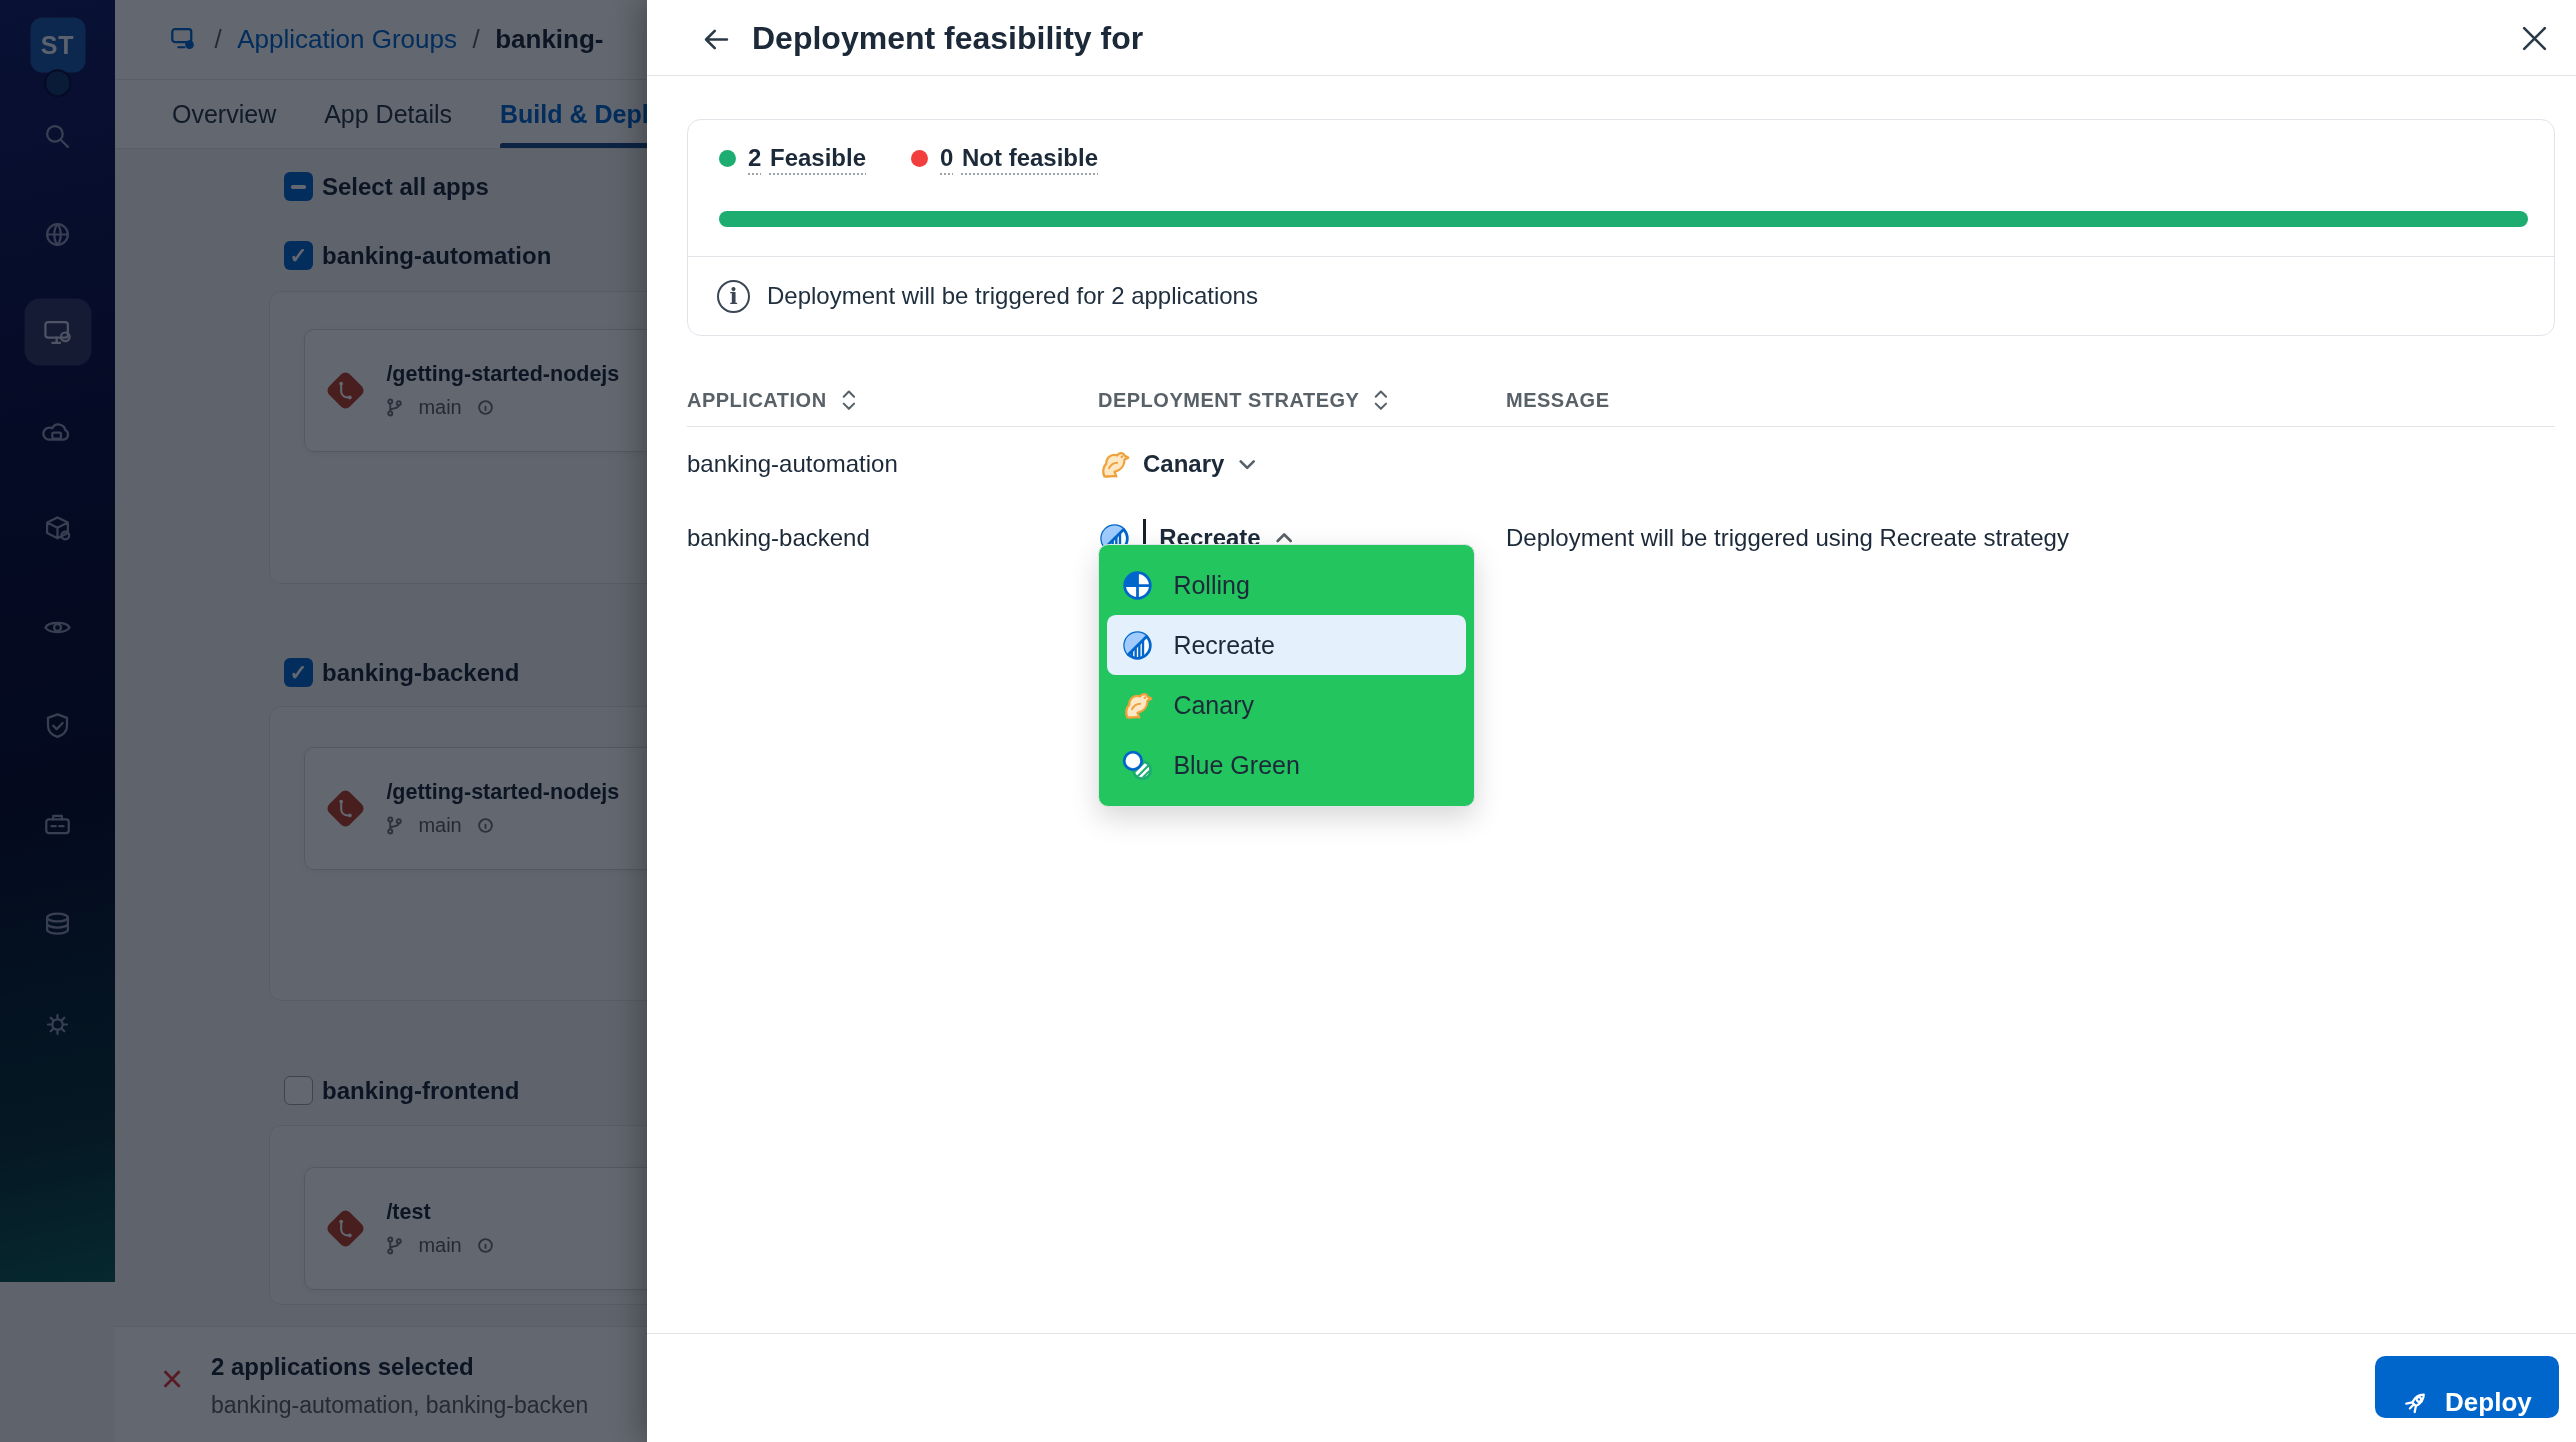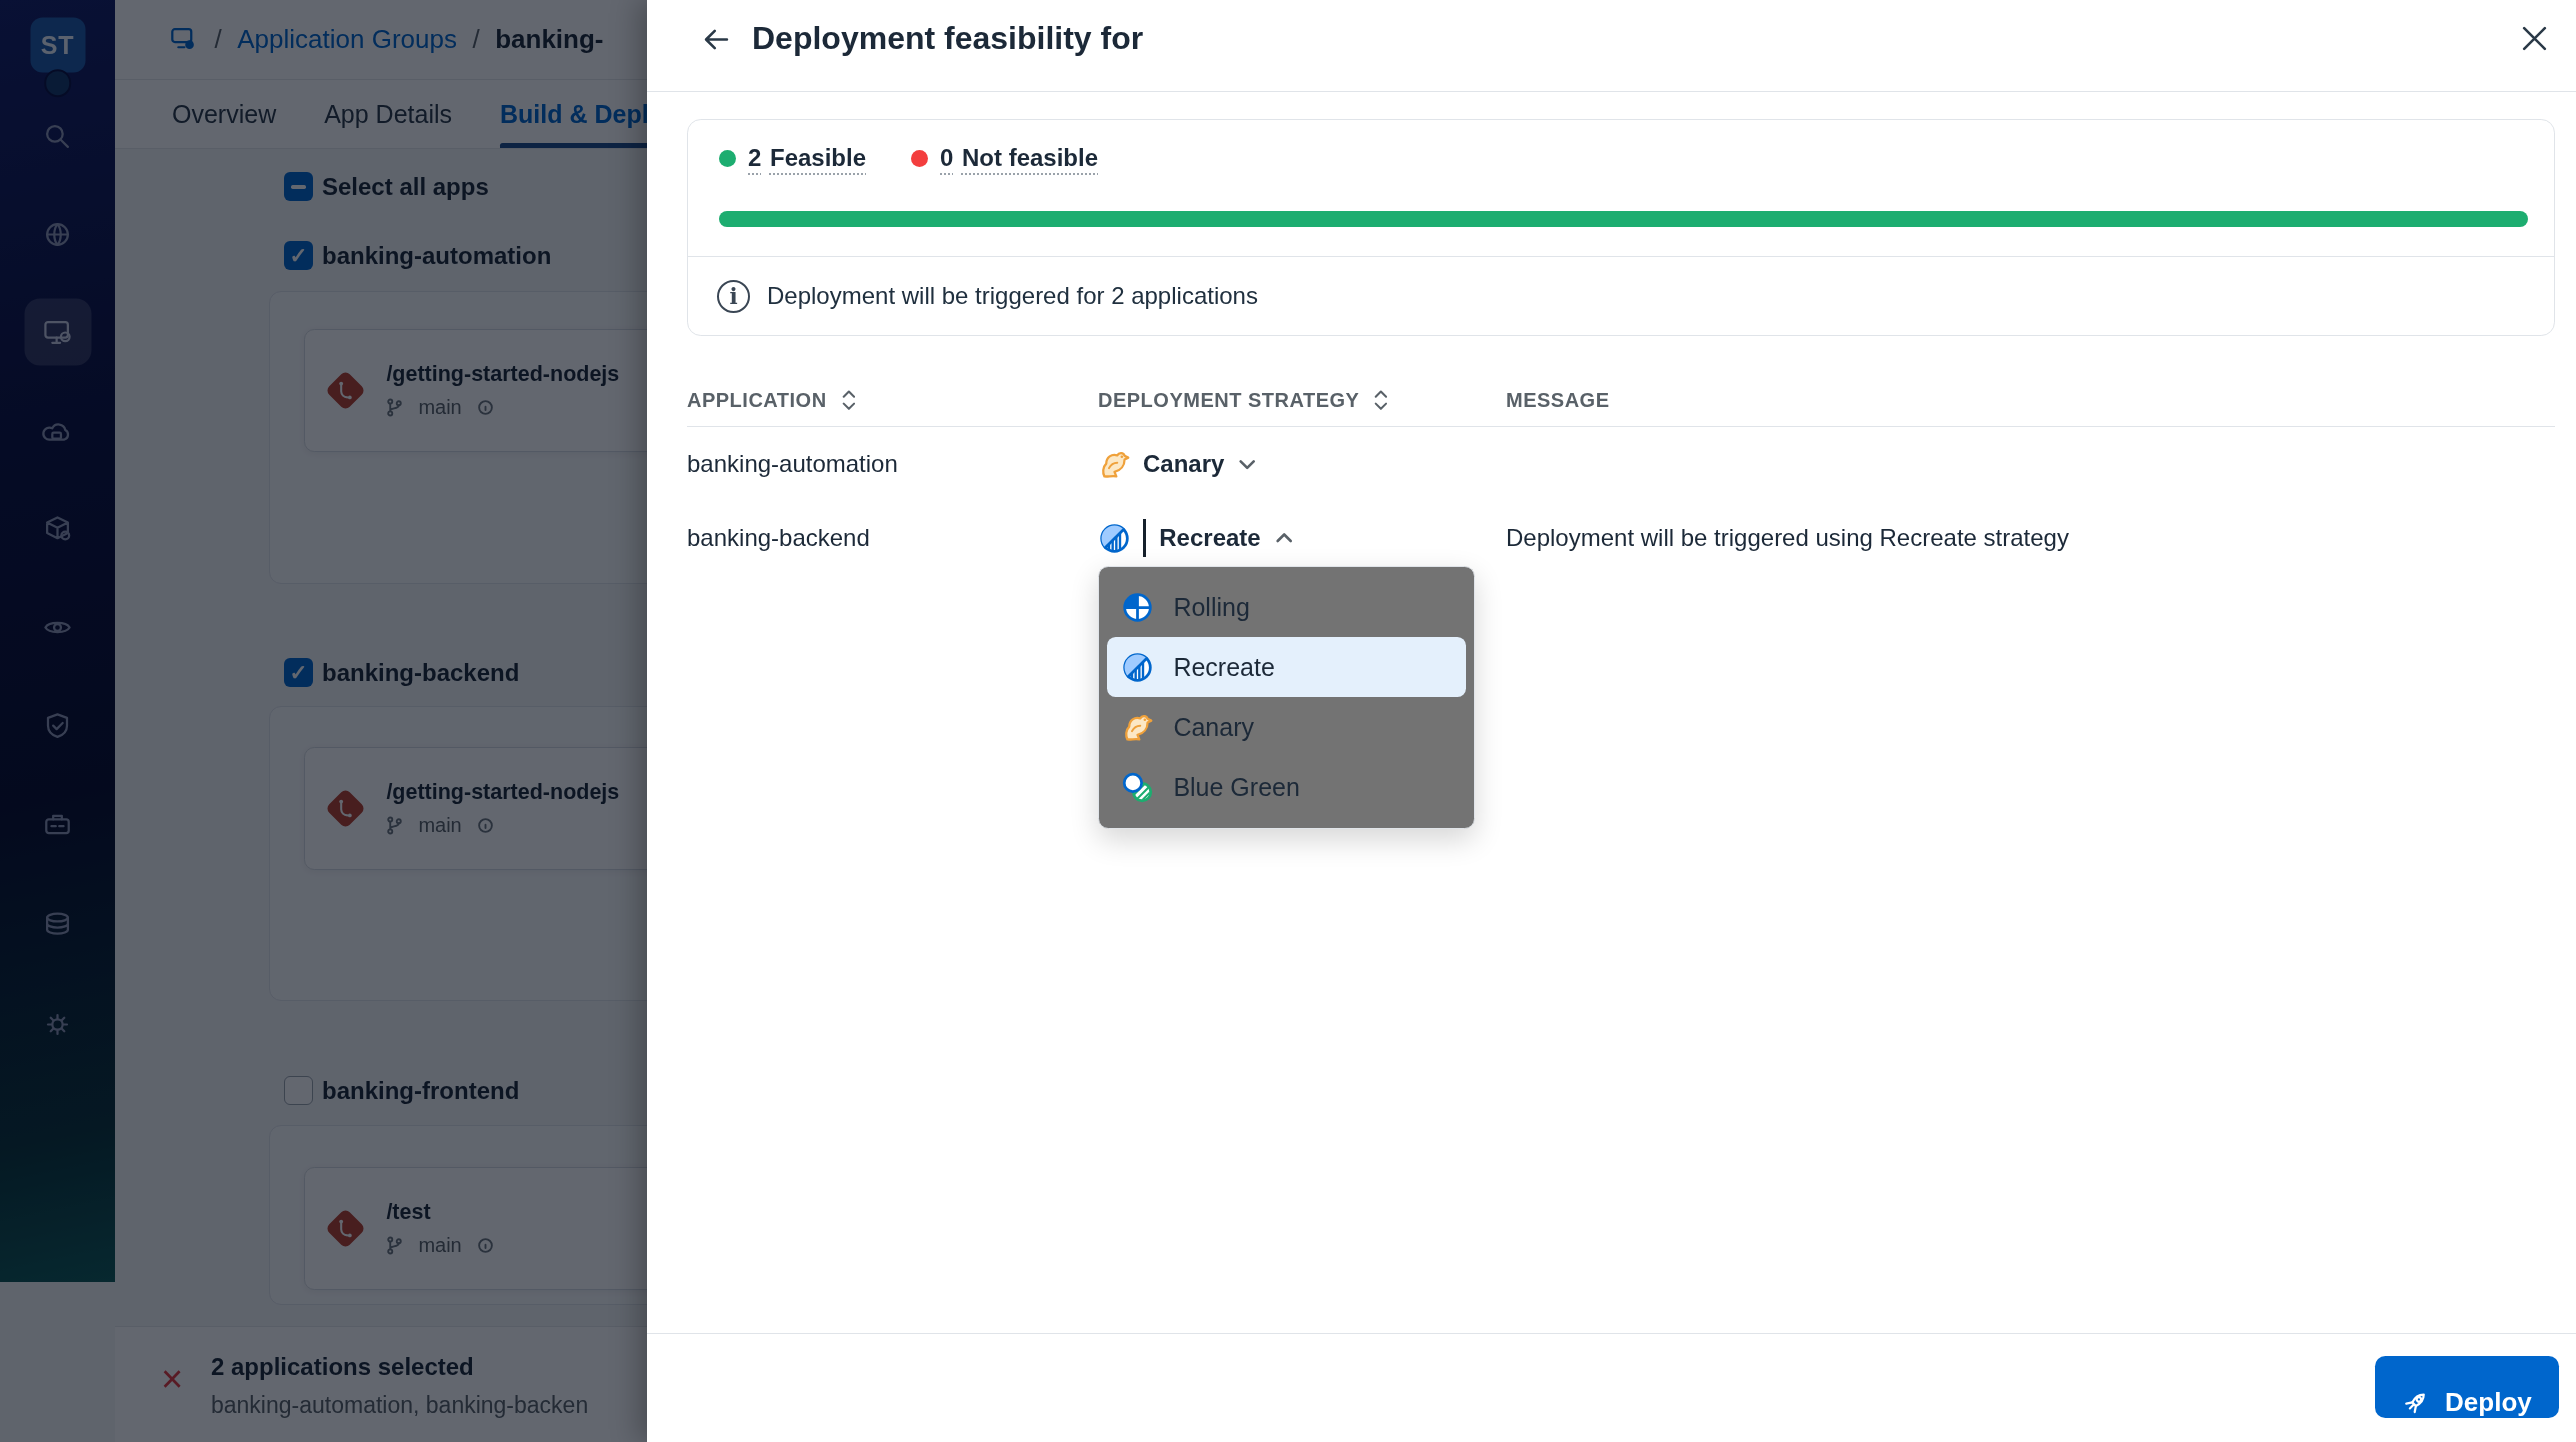--- a/index.html
+++ b/index.html
@@ -56,21 +56,21 @@
   .bottom-bar { position:absolute; left:115px; right:0; top:1326px; bottom:0; background:#FFFFFF; border-top:0.9px solid #E4E7EB; z-index:10; }
   .bar-x { position:absolute; left:38px; top:33px; width:38px; height:38px; color:#E3383D; font-size:38px; line-height:38px; text-align:center; }
   .bar-title { position:absolute; left:96px; top:26px; font-size:24px; font-weight:bold; color:#1C2938; }
   .bar-sub { position:absolute; left:96px; top:65px; font-size:23px; color:#596168; white-space:nowrap; }
 
   .dim { position:absolute; inset:0; background:rgba(4,10,22,0.62); z-index:40; }
 
   
   .drawer { position:absolute; left:647px; top:0; bottom:0; right:0; background:#FFFFFF; z-index:60;
     box-shadow:-8.6px 0 26px rgba(0,0,0,0.25); }
-  .dr-header { position:absolute; left:0; right:0; top:0; height:92px; border-bottom:0.9px solid #E0E4E9; }
+  .dr-header { position:absolute; left:0; right:0; top:0; height:76px; border-bottom:0.9px solid #E0E4E9; }
   .back-btn { position:absolute; left:50px; top:20.7px; width:38px; height:38px; display:flex; align-items:center; justify-content:center; }
   .back-btn svg, .close-btn svg { stroke:#2A3947; fill:none; stroke-width:3; stroke-linecap:round; stroke-linejoin:round; }
   .dr-title { position:absolute; left:105px; top:0; height:76px; display:flex; align-items:center;
     font-size:32px; font-weight:bold; color:#1C2938; }
   .close-btn { position:absolute; right:22.4px; top:19px; width:38px; height:38px; display:flex; align-items:center; justify-content:center; }
 
   .sum-card { position:absolute; left:40px; right:20.7px; top:119px; height:217px; border:0.9px solid #E0E4E9; border-radius:13.8px; background:#fff; }
   .sum-row { position:absolute; left:31px; top:24px; display:flex; align-items:center; gap:45px; }
   .sum-item { display:flex; align-items:center; gap:12px; font-size:24px; font-weight:bold; color:#1C2938;
     text-decoration:underline dotted 1.7px #9AA2AA; text-underline-offset:6.9px; }
@@ -88,21 +88,21 @@
   .th { display:flex; align-items:center; gap:15px; font-size:20px; font-weight:bold; letter-spacing:0.5px; color:#596168; }
   .th svg { stroke:#596168; fill:none; stroke-width:2.4; stroke-linecap:round; stroke-linejoin:round; }
   .c1 { width:411px; flex:0 0 auto; } .c2 { width:408px; flex:0 0 auto; } .c3 { flex:1; }
   .trow { display:flex; height:74px; align-items:center; font-size:24px; color:#1C2938; }
   .strat { display:flex; align-items:center; gap:12px; }
   .strat .name { font-weight:bold; }
   .strat svg.chev { stroke:#596168; fill:none; stroke-width:2.8; stroke-linecap:round; stroke-linejoin:round; }
   .caret { width:2.6px; height:38px; background:#16202B; margin-right:1.7px; }
   .sic { width:33px; height:33px; flex:0 0 auto; }
 
-  .dropdown { position:absolute; left:451px; top:566px; width:377px; background:#737373; border:0.9px solid #E0E4E9;
+  .dropdown { position:absolute; left:451px; top:544px; width:377px; background:#22c55e; border:0.9px solid #E0E4E9;
     border-radius:10.3px; box-shadow:0 10.3px 29px rgba(0,0,0,0.16); padding:10.3px 0; z-index:70; }
   .dd-item { height:60px; display:flex; align-items:center; gap:19px; padding:0 22.4px; font-size:25px; color:#1C2938; }
   .dd-item.selected { background:#E4F0FC; margin:0 7.8px; padding:0 14.6px; border-radius:8.6px; }
 
   .dr-footer { position:absolute; left:0; right:0; bottom:0; height:109px; border-top:0.9px solid #E0E4E9; background:#fff; }
   .deploy-btn { position:absolute; right:17px; top:22.4px; height:62px; width:184px; background:#0066CC; border-radius:10.3px;
     display:flex; align-items:flex-end; justify-content:center; gap:13.8px; color:#fff; font-size:26px; font-weight:bold; }
   .deploy-btn svg { stroke:#fff; fill:none; stroke-width:2.6; stroke-linecap:round; stroke-linejoin:round; }
   .hidden-defs { position:absolute; width:0; height:0; overflow:hidden; }
 </style>

